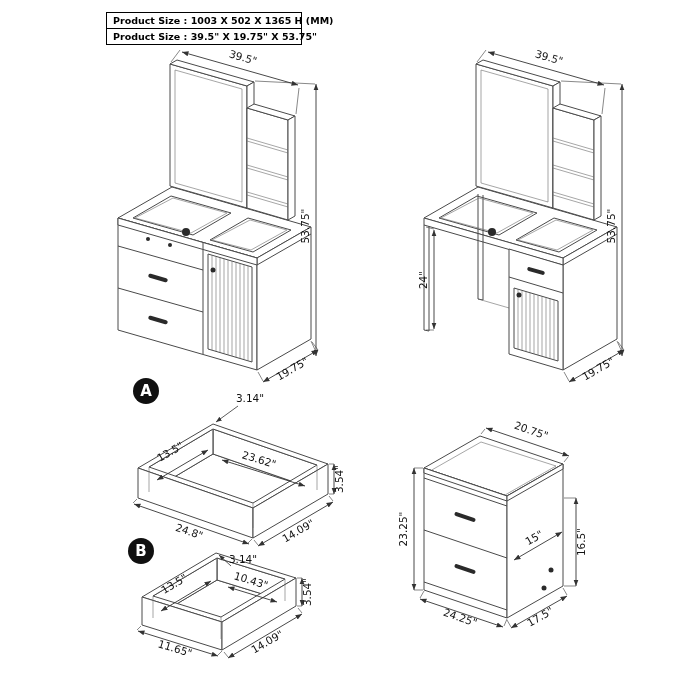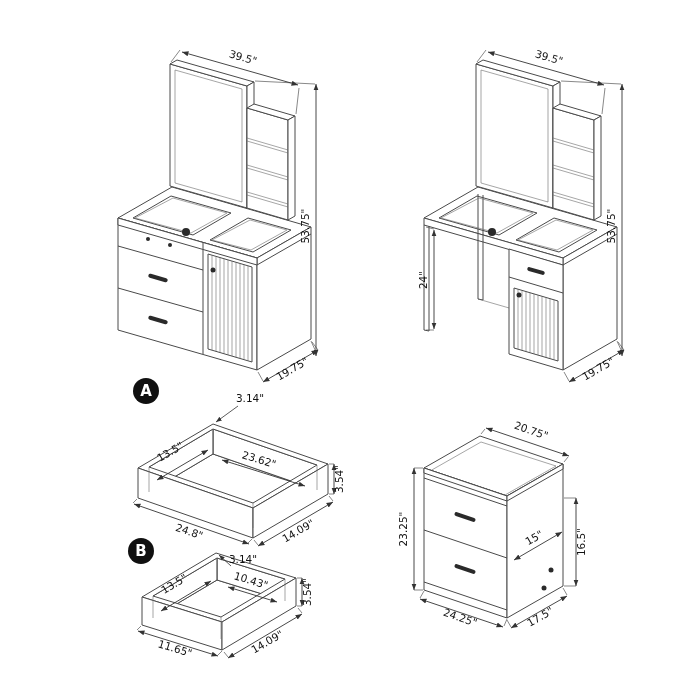--- a/index.html
+++ b/index.html
@@ -20,20 +20,24 @@
   .badge{fill:#101010;}
   .badgetxt{font-size:15px;font-weight:bold;fill:#fff;text-anchor:middle;}
   .dark{fill:#2a2a2a;stroke:none;}
   .handle{fill:#2a2a2a;stroke:none;}
 </style>
 </head>
 <body>
 
 <div class="stage">
 
+  <div class="size-boxes">
+    <div class="size-box">Product Size : 1003 X 502 X 1365 H (MM)</div>
+    <div class="size-box">Product Size : 39.5" X 19.75" X 53.75"</div>
+  </div>
 
   <svg class="draw" width="700" height="700" viewBox="0 0 700 700">
     <defs>
       <marker id="arr" viewBox="0 0 10 10" refX="9" refY="5" markerWidth="8" markerHeight="8" orient="auto-start-reverse">
         <path d="M0,1.5 L9,5 L0,8.5 z" fill="#333"></path>
       </marker>
     </defs>
 
     <g>
 

